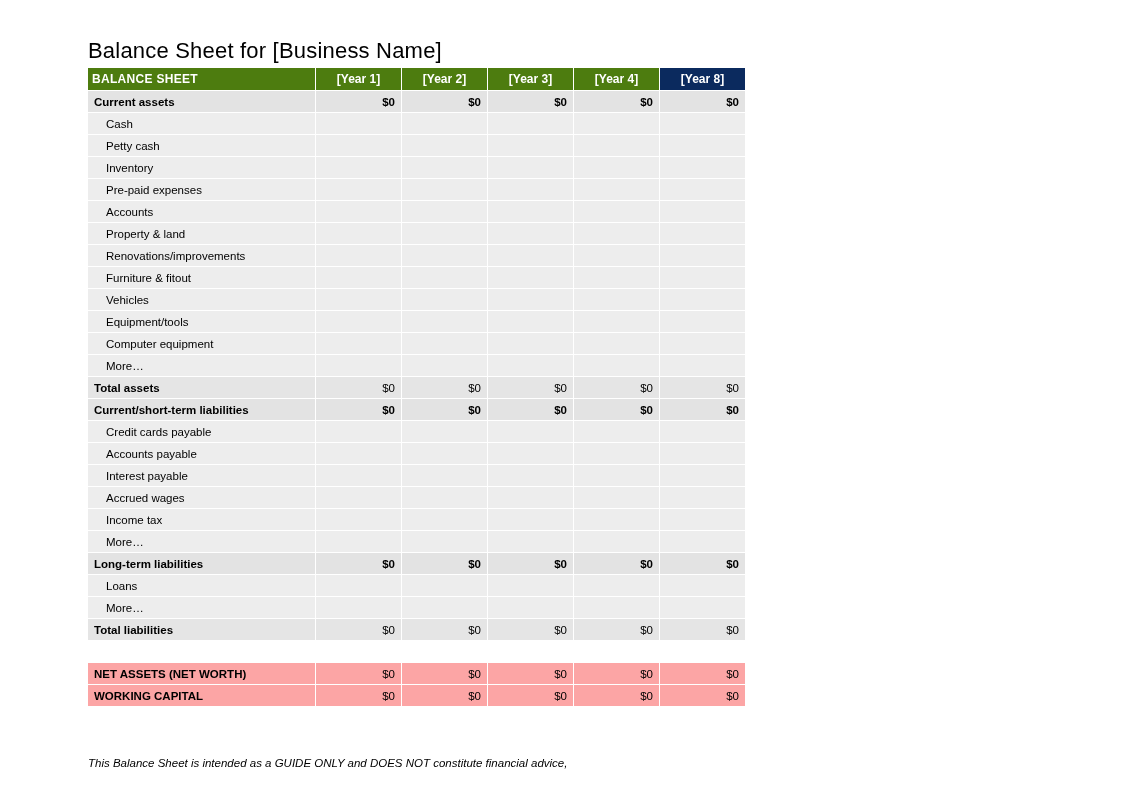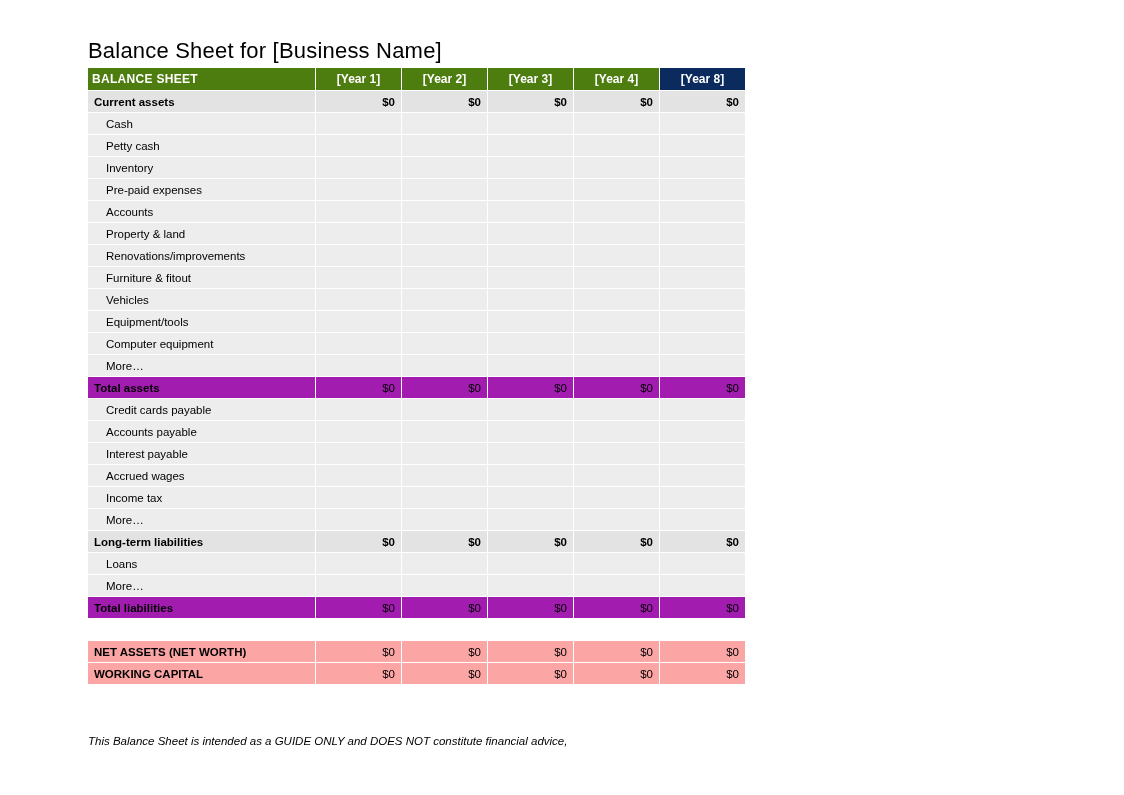--- a/index.html
+++ b/index.html
@@ -67,21 +67,21 @@
   tr.cat td.val { text-align: right; }
   tr.item td {
     background: #ededed;
   }
   tr.item td.lbl {
     padding-left: 18px;
     font-weight: normal;
   }
   tr.item td.val { text-align: right; }
   tr.total td {
-    background: #a21caf;
+    background: #e5e5e5;
     font-weight: bold;
   }
   tr.total td.val { text-align: right; font-weight: normal; }
   tr.total td.lbl { font-weight: bold; }
   tr.blank td {
     background: #ffffff;
     border-bottom: 1px solid #ffffff;
     height: 17px;
   }
   tr.summary td {
@@ -229,20 +229,28 @@
           <td class="val"></td>
         </tr>
         <tr class="total">
           <td class="lbl">Total assets</td>
           <td class="val">$0</td>
           <td class="val">$0</td>
           <td class="val">$0</td>
           <td class="val">$0</td>
           <td class="val">$0</td>
         </tr>
+        <tr class="cat">
+          <td class="lbl">Current/short-term liabilities</td>
+          <td class="val" style="font-weight: bold;">$0</td>
+          <td class="val" style="font-weight: bold;">$0</td>
+          <td class="val" style="font-weight: bold;">$0</td>
+          <td class="val" style="font-weight: bold;">$0</td>
+          <td class="val" style="font-weight: bold;">$0</td>
+        </tr>
         <tr class="item">
           <td class="lbl">Credit cards payable</td>
           <td class="val"></td>
           <td class="val"></td>
           <td class="val"></td>
           <td class="val"></td>
           <td class="val"></td>
         </tr>
         <tr class="item">
           <td class="lbl">Accounts payable</td>

